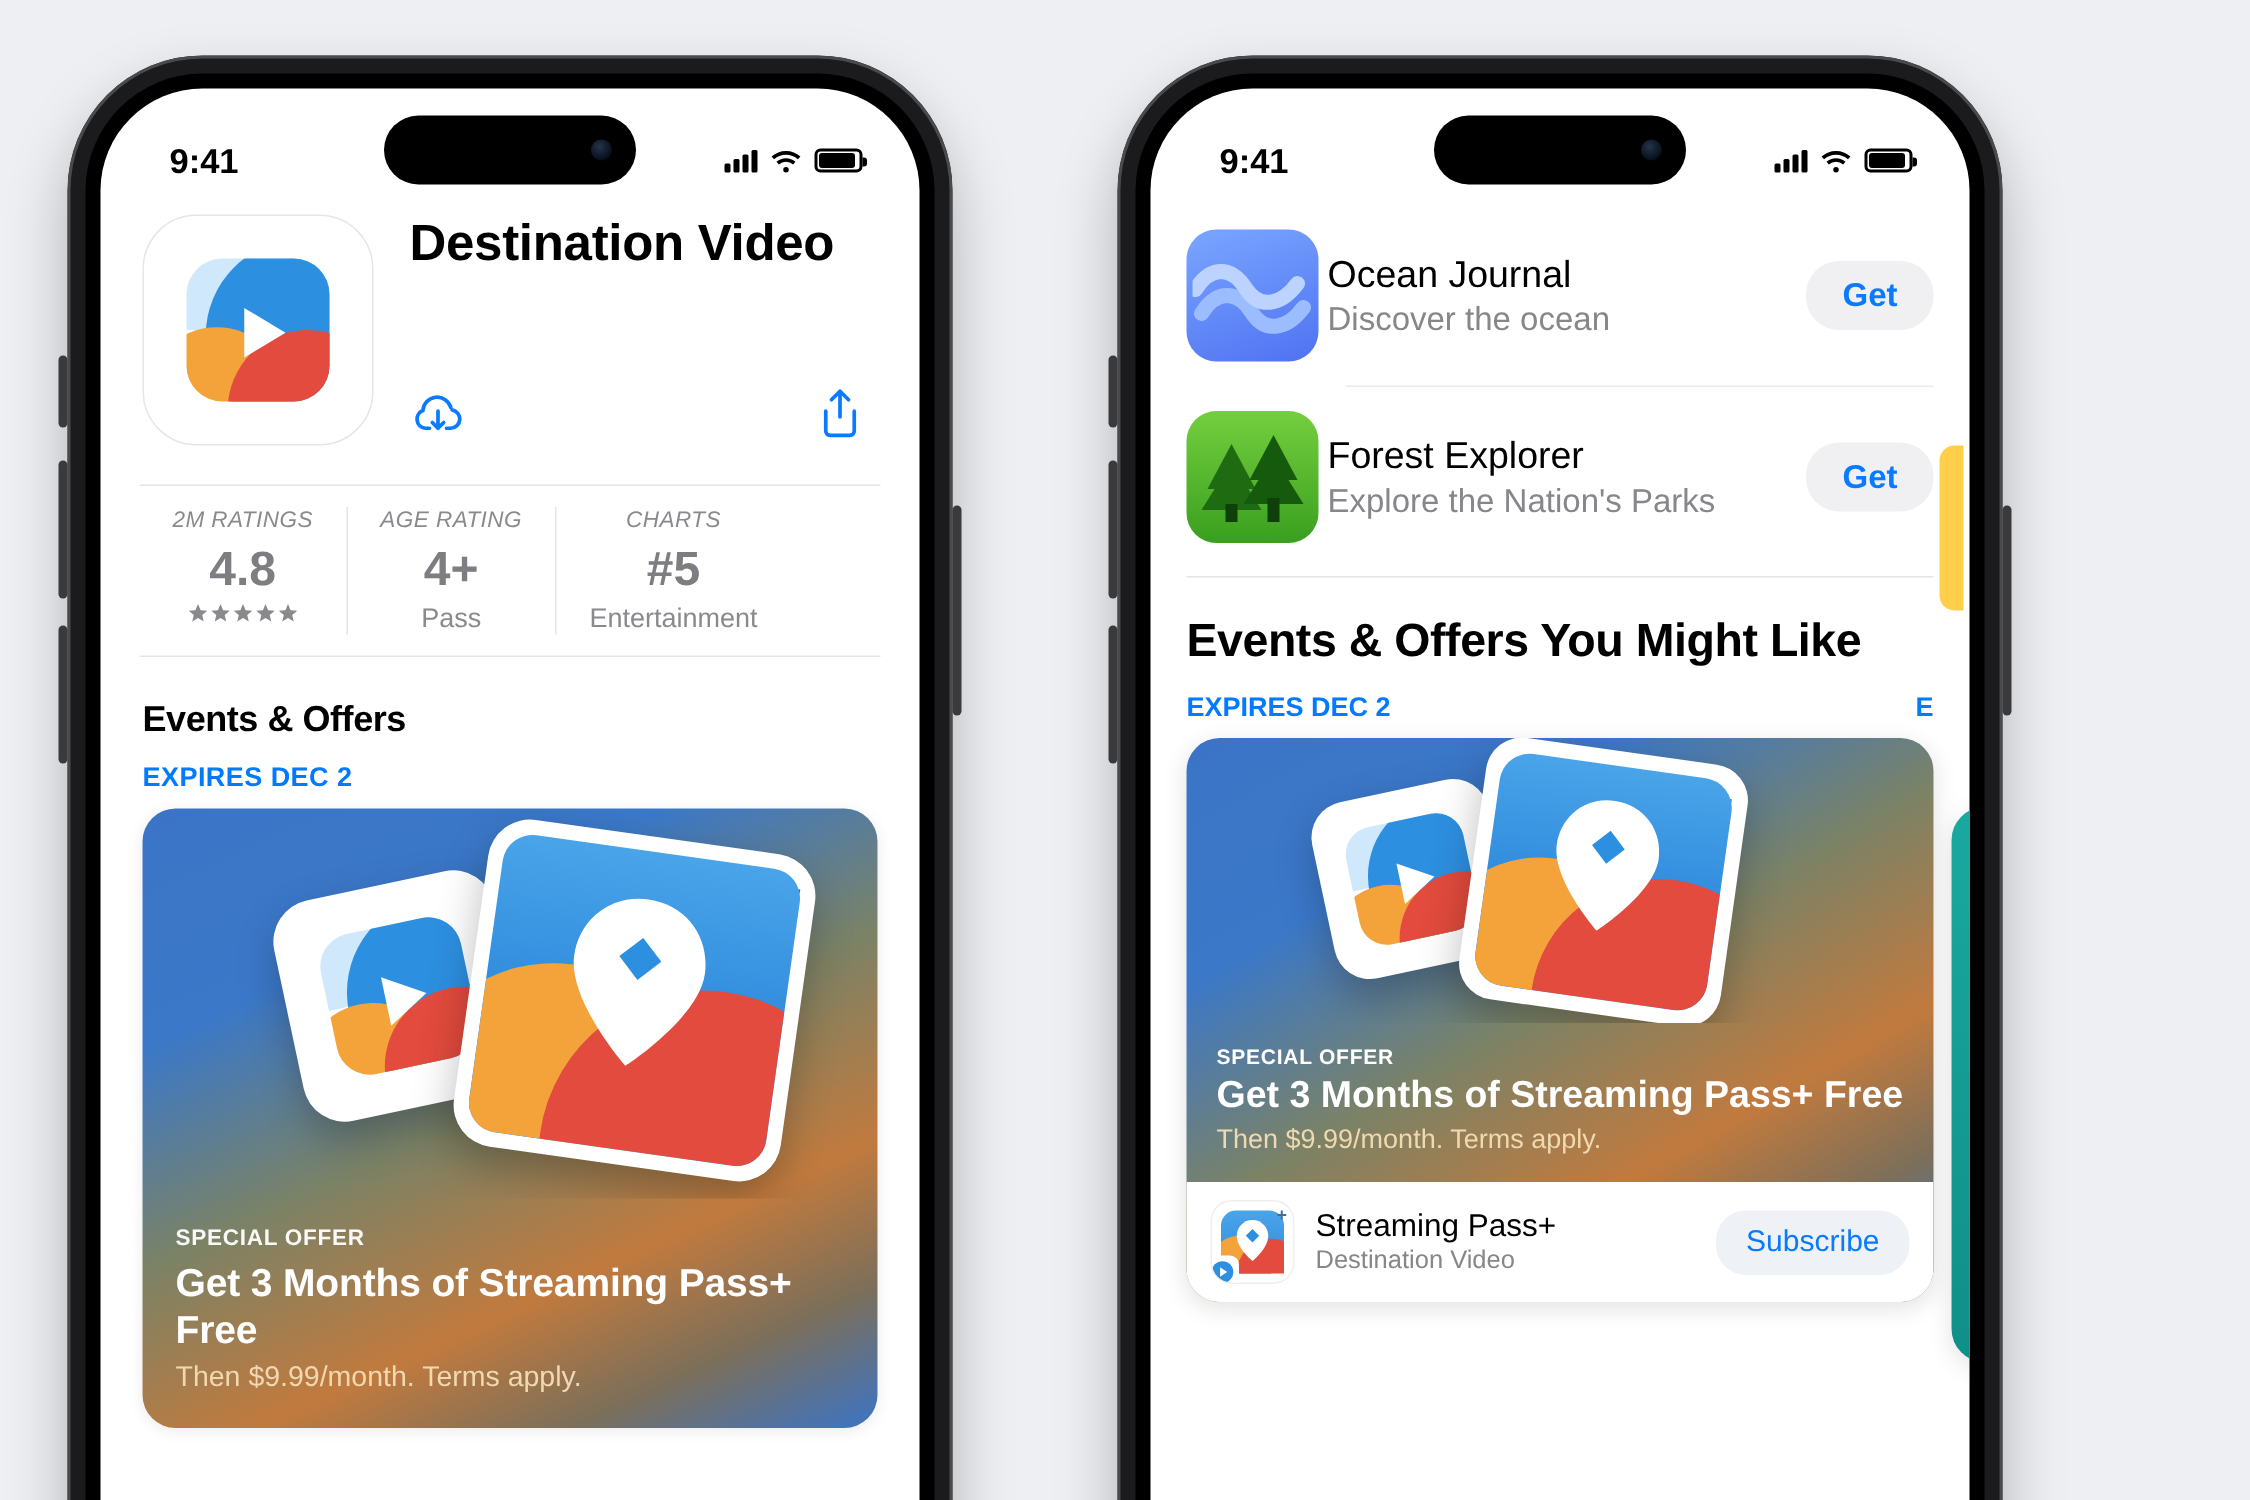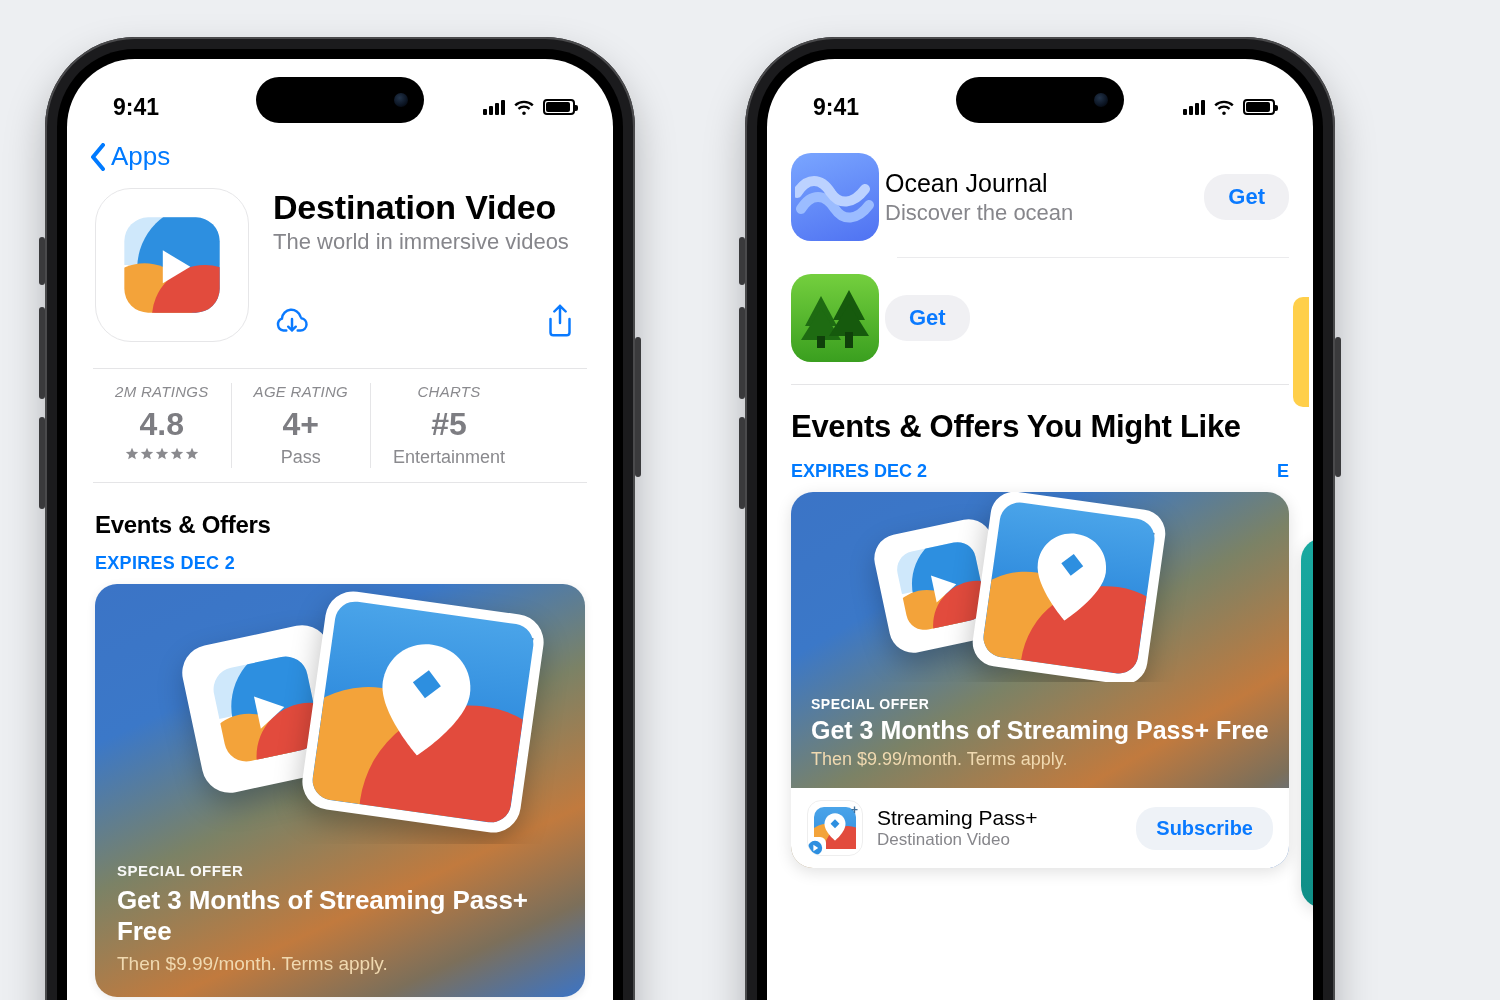--- a/index.html
+++ b/index.html
@@ -216,21 +216,21 @@
   }
   .mini-ico .pin { position:absolute; inset:6px; background:linear-gradient(180deg,#4aa4e9,#2f8bdd); border-radius:10px; }
   .mini-ico .plus { position:absolute; right:4px; top:2px; font-size:12px; font-weight:800; color:#406f98;}
   .mini-ico .play-chip {
     position:absolute; left:-4px; bottom:-4px; width:22px; height:22px; border-radius:6px; background:#fff;
     display:flex; align-items:center; justify-content:center;
   }
   .footer .fmeta .t { font-size:21px; font-weight:500; color:#000; }
   .footer .fmeta .s { font-size:17px; color:#86868b; }
   .footer .sub-btn {
-    margin-left:auto; background:#eef2f7; color:#0a7aff; font-weight:700;
+    margin-left:auto; background:#eef2f7; color:#0a7aff; font-weight:400;
     border:none; border-radius:20px; padding:10px 20px; font-size:20px; cursor:pointer;
   }
   .peek-card {
     position:absolute; right:-18px; top:46px; width:30px; height:370px;
     background:linear-gradient(180deg,#19a9a0,#0f8f87); border-radius:22px 0 0 22px;
     box-shadow: 0 4px 16px rgba(0,0,0,.12);
   }
   .peek-chip {
     position:absolute; right:4px; top:160px; width:16px; height:110px;
     background:#ffcf4a; border-radius:10px 0 0 10px;
@@ -266,47 +266,40 @@
             <svg viewBox="0 0 24 18">
                   <path d="M12 17.5a2 2 0 1 0 0-4 2 2 0 0 0 0 4Zm-5.2-5.9a8 8 0 0 1 10.4 0l1.7-1.9a10.5 10.5 0 0 0-13.8 0l1.7 1.9Zm-3.5-3.8a13 13 0 0 1 17.4 0l1.8-1.9a15.6 15.6 0 0 0-21 0l1.8 1.9Z" fill="#000"></path>
                 </svg>
           </span>
           <span class="battery">
                 <span class="fill"></span>
               </span>
         </span>
       </div>
 
-      <div class="navback">
-        <svg class="chev-left" viewBox="0 0 20 28">
-              <path d="M14 2 4 14l10 12" fill="none" stroke="#007aff" stroke-width="4" stroke-linecap="round" stroke-linejoin="round"></path>
-            </svg>
-        <span>Apps</span>
-      </div>
 
       <div class="app-header">
         <div class="app-icon-lg">
           <svg viewBox="0 0 120 120" width="110" height="110">
             <defs>
               <clipPath id="rclip">
                     <rect x="8" y="8" width="104" height="104" rx="26"></rect>
                   </clipPath>
             </defs>
             <g clip-path="url(#rclip)">
               <rect x="0" y="0" width="120" height="60" fill="#cfe8fb"></rect>
               <circle cx="92" cy="64" r="70" fill="#2d8fe0"></circle>
               <circle cx="30" cy="110" r="52" fill="#f3a33a"></circle>
               <circle cx="96" cy="118" r="58" fill="#e24b3d"></circle>
             </g>
             <polygon points="50,44 50,80 80,62" fill="#fff"></polygon>
           </svg>
         </div>
         <div class="app-meta">
           <div class="app-title">Destination Video</div>
-          <div class="app-sub">The world in immersive videos</div>
           <div class="app-actions">
             <span>
               <svg class="dl-icon" viewBox="0 0 40 40">
                     <path d="M29 15.5a10 10 0 0 0-19.6 2A6.5 6.5 0 0 0 11 30h3M26 30h3a6.5 6.5 0 0 0 .9-12.9" fill="none" stroke="#0a7aff" stroke-width="2.6" stroke-linecap="round"></path>
                     <path d="M20 18v12m0 0-4-4m4 4 4-4" fill="none" stroke="#0a7aff" stroke-width="2.6" stroke-linecap="round" stroke-linejoin="round"></path>
                   </svg>
             </span>
             <span>
               <svg class="share-icon" viewBox="0 0 40 40">
                     <path d="M20 4v18m0-18-6 6m6-6 6 6" fill="none" stroke="#0a7aff" stroke-width="2.6" stroke-linecap="round" stroke-linejoin="round"></path>
@@ -443,20 +436,24 @@
         <div class="row second">
           <div class="app-ico ico-forest">
             <svg viewBox="0 0 80 80" width="80" height="80">
               <polygon points="26,18 42,48 10,48" fill="#1e6b12"></polygon>
               <polygon points="26,30 46,62 6,62" fill="#1e6b12"></polygon>
               <polygon points="54,12 70,42 38,42" fill="#165a0d"></polygon>
               <polygon points="54,26 74,58 34,58" fill="#165a0d"></polygon>
               <rect x="22" y="58" width="8" height="12" fill="#0f400a"></rect>
               <rect x="50" y="54" width="8" height="16" fill="#0f400a"></rect>
             </svg>
+          </div>
+          <div class="meta">
+            <div class="name">Forest Explorer</div>
+            <div class="desc">Explore the Nation's Parks</div>
           </div>
           <button class="pill">Get</button>
         </div>
         <div class="hr"></div>
       </div>
 
       <div class="r-section-title">Events &amp; Offers You Might Like</div>
       <div class="r-expires-row">
         <span>EXPIRES DEC 2</span>
         <span>E</span>

